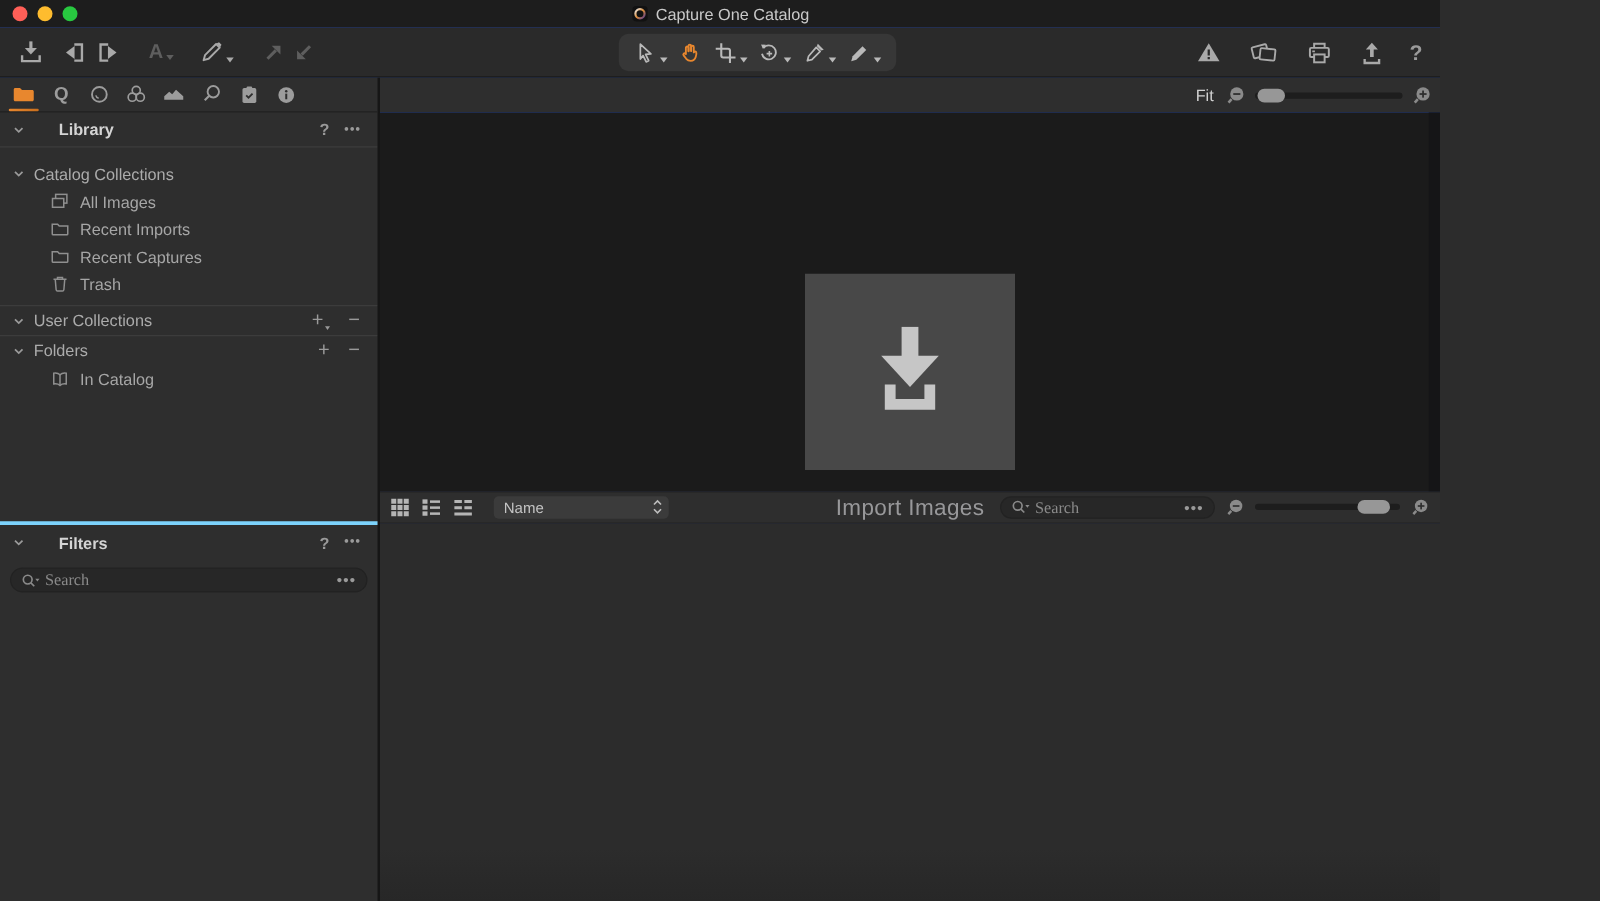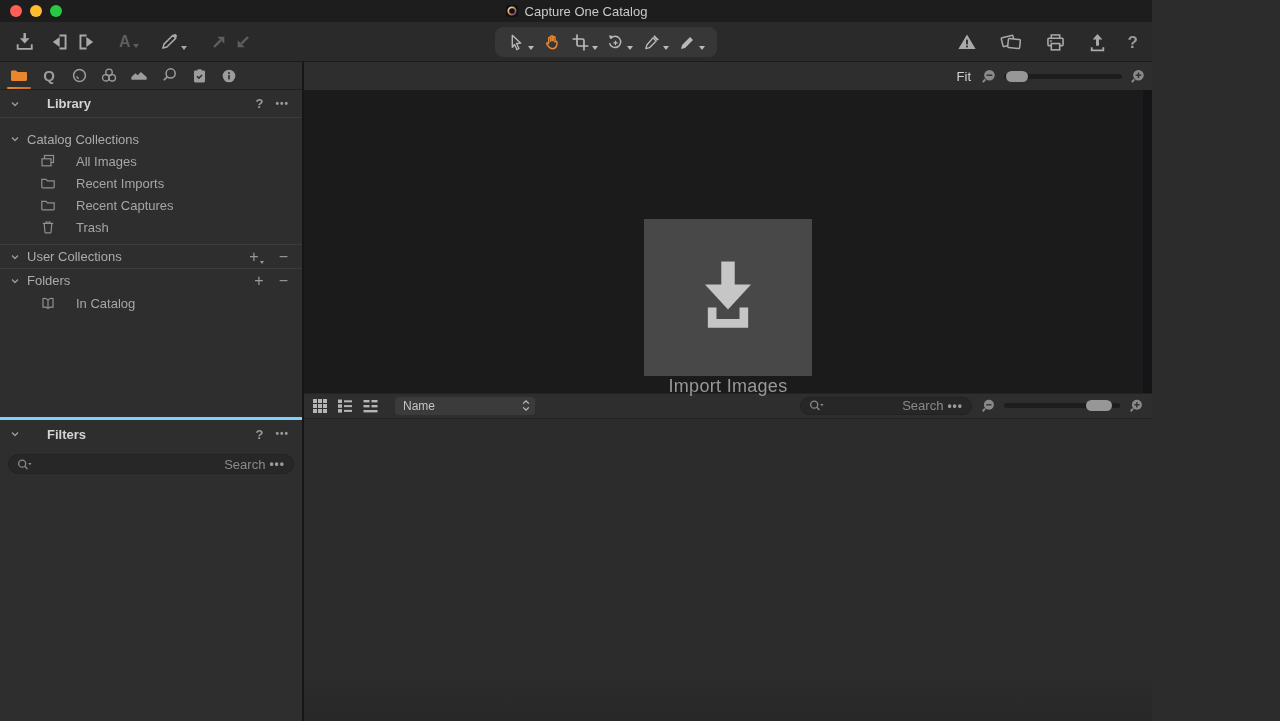--- a/index.html
+++ b/index.html
@@ -79,55 +79,55 @@
   .tree { padding-top:10px; }
   .tree-section {
     height:22px; display:flex; align-items:center; gap:7px; padding:0 10px;
     font-size:13px; color:#ababab;
   }
   .tree-section.bordered { border-top:1px solid #3c3c3c; height:24px; }
   .tree-section .spacer { flex:1; }
   .pm { color:#9a9a9a; font-size:16px; font-weight:normal; line-height:1; padding:0 4px; display:flex; align-items:flex-end; }
   .pm .caret { border-top-width:3px; border-left-width:2.5px; border-right-width:2.5px; margin:0 0 1px 1px; }
   .tree-item {
-    height:22px; display:flex; align-items:center; gap:20px; padding-left:40px;
+    height:22px; display:flex; align-items:center; gap:8px; padding-left:40px;
     font-size:13px; color:#a6a6a6;
   }
   .tree-item .ticon { color:#8f8f8f; flex:none; }
 
   .panel-filters { flex:none; border-top:3px solid #7dd3fc; }
   .searchrow { padding:6px 8px 0 8px; }
   .searchfield {
     height:20px; background:#272727; border:1px solid #222; border-radius:11px;
     display:flex; align-items:center; padding:0 8px; gap:4px; color:#8a8a8a;
   }
   .searchfield input {
     flex:1; background:transparent; border:none; outline:none;
-    font-family:Liberation Sans, sans-serif; font-size:13px; color:#c9c9c9; min-width:0;text-align:right;
+    font-family:Liberation Serif, serif; font-size:13px; color:#c9c9c9; min-width:0;
   }
   .searchfield input::placeholder { color:#8a8a8a; opacity:1; }
   .searchfield .more-dots { font-size:12px; font-weight:bold; color:#9a9a9a; }
   .sidebar-rest { flex:1; }
 
   
   .viewer-strip {
     height:28px; background:#2e2e2e; display:flex; align-items:center;
     justify-content:flex-end; gap:7px; padding-right:6px; flex:none;
   }
   .fit-label { font-size:13px; color:#d0d0d0; margin-right:2px; }
   .slider-track { width:118px; height:5px; background:#1d1d1d; border-radius:3px; position:relative; }
   .slider-thumb { position:absolute; top:-3px; width:22px; height:11px; background:#979797; border-radius:6px; }
   .viewer { flex:1; background:#1b1b1b; position:relative; }
   .viewer-edge { position:absolute; top:0; right:0; bottom:0; width:9px; background:#151517; }
   .dropzone-wrap { position:absolute; top:129px; left:0; right:0; display:flex; flex-direction:column; align-items:center; }
   .dropzone {
     width:168px; height:157px; background:#484848;
     display:flex; align-items:center; justify-content:center;
   }
-  .dropzone-label { font-size:18px; color:#98989a; letter-spacing:0.3px; }
+  .dropzone-label { margin-top:20px; font-size:18px; color:#98989a; letter-spacing:0.3px; }
 
   
   .browser-toolbar {
     height:26px; background:#2e2e2e; border-top:1px solid #232323; border-bottom:1px solid #232323;
     display:flex; align-items:center; padding:0 8px; gap:8px; flex:none;
   }
   .viewmodes { display:flex; align-items:center; gap:9px; color:#b5b5b5; margin-right:8px; }
   .sort-select {
     width:140px; height:18px; background:#3b3b3b; border-radius:4px;
     display:flex; align-items:center; padding:0 4px 0 8px; gap:17px;

